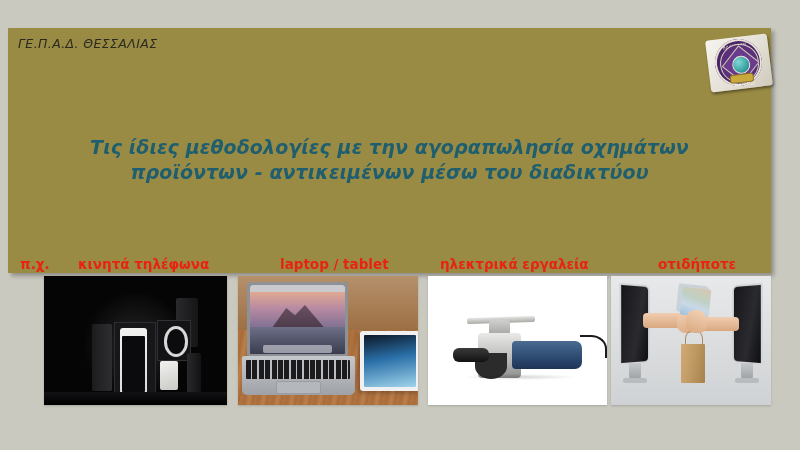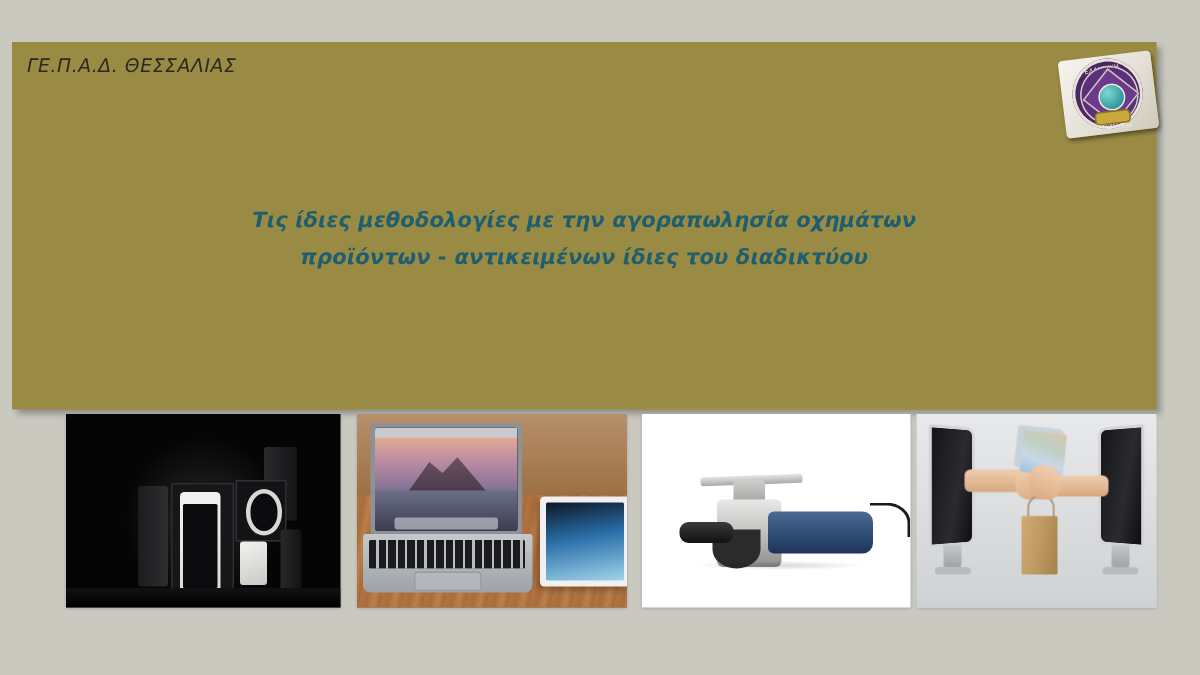--- a/index.html
+++ b/index.html
@@ -133,21 +133,21 @@
 
   .body-text {
     position: absolute;
     left: 24px;
     top: 107px;
     width: 715px;
     text-align: center;
     font-family: "DejaVu Sans", sans-serif;
     font-weight: bold;
     font-style: italic;
-    font-size: 14px;
+    font-size: 19px;
     line-height: 25px;
     color: #1f5e6e;
     letter-spacing: 0.1px;
   }
 
   
   .captions {
     position: absolute;
     left: 8px;
     top: 228px;
@@ -490,23 +490,30 @@
           </div>
           <div class="badge-scroll"></div>
           <div class="badge-text-bot">ΑΣΤΥΝΟΜΙΑ</div>
         </div>
       </div>
     </div>
 
 
     <div class="body-text">
       <div>Τις ίδιες μεθοδολογίες με την αγοραπωλησία οχημάτων</div>
-      <div>προϊόντων - αντικειμένων ίδιες του διαδικτύου</div>
-    </div>
-
+      <div>προϊόντων - αντικειμένων μέσω του διαδικτύου</div>
+    </div>
+
+    <div class="captions">
+      <div class="caption cap-0">π.χ.</div>
+      <div class="caption cap-1">κινητά τηλέφωνα</div>
+      <div class="caption cap-2">laptop / tablet</div>
+      <div class="caption cap-3">ηλεκτρικά εργαλεία</div>
+      <div class="caption cap-4">οτιδήποτε</div>
+    </div>
   </div>
 
   <div class="photo ph-1">
     <div class="p1-glow"></div>
     <div class="p1-box-tall"></div>
     <div class="p1-box-left"></div>
     <div class="p1-box-cable"></div>
     <div class="p1-box-mid"></div>
     <div class="p1-phone">
       <div class="p1-screen"></div>

